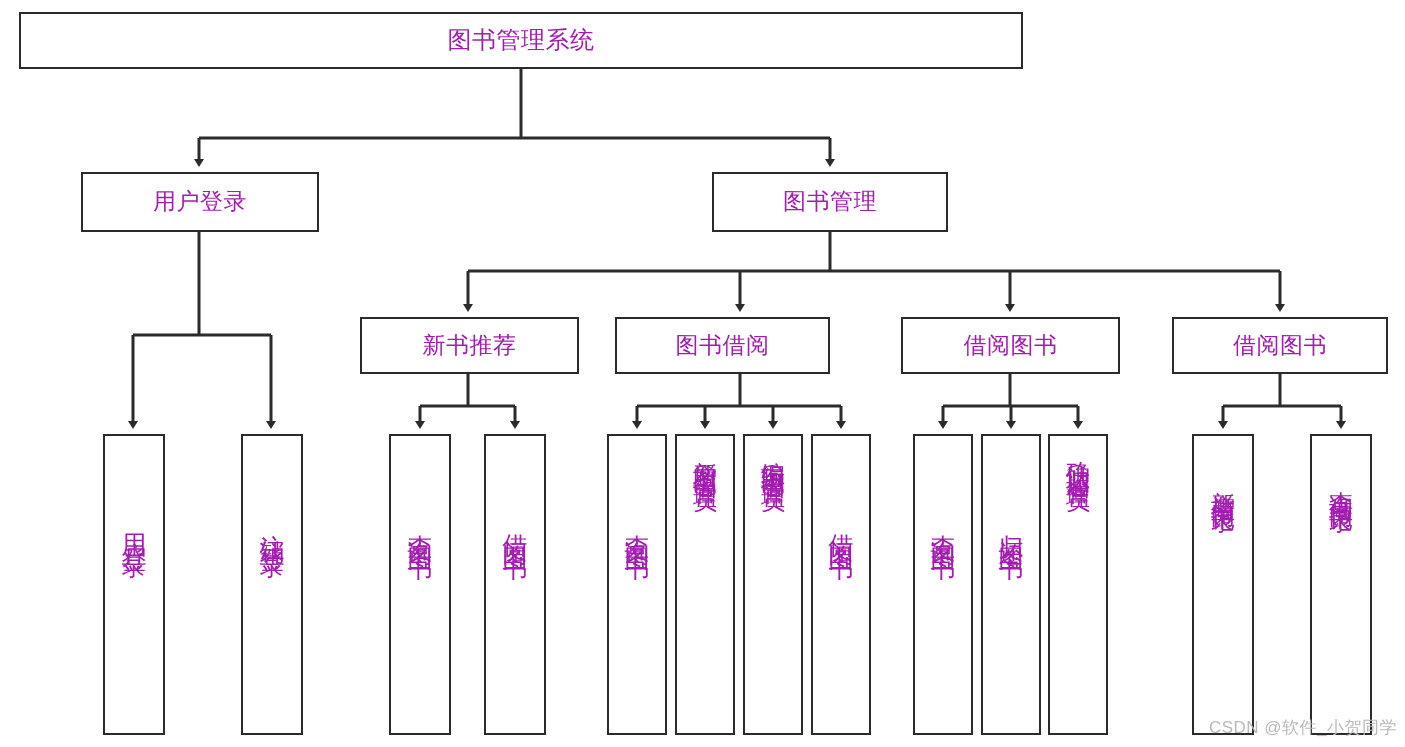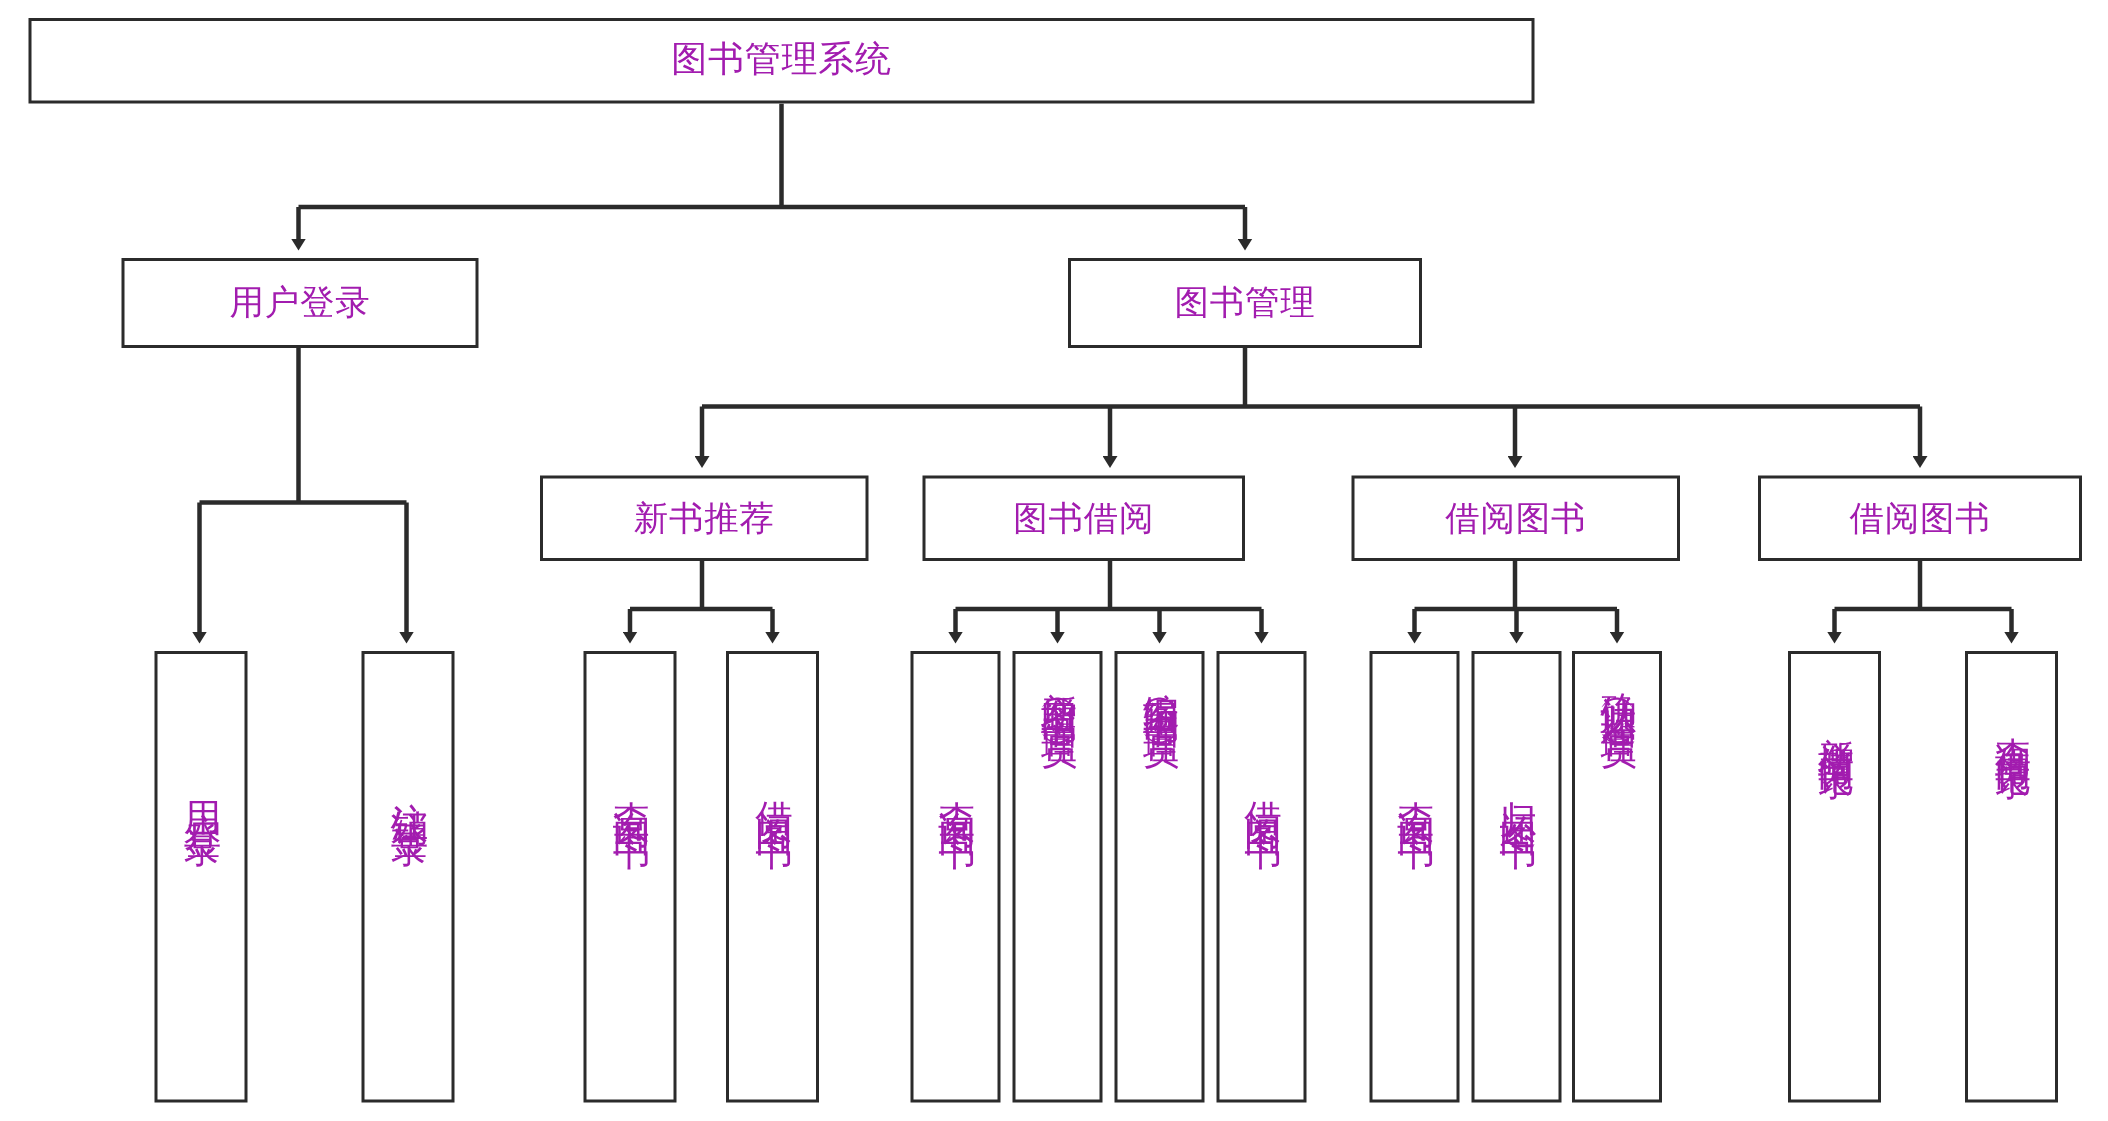--- a/index.html
+++ b/index.html
@@ -193,13 +193,14 @@
     <span class="node-label">确认归还（管理员）</span>
   </div>
 
   <div class="node vertical long" style="left:1192px; top:434px; width:62px; height:301px; padding-top:36px;">
     <span class="node-label">新增借阅记录</span>
   </div>
   <div class="node vertical long" style="left:1310px; top:434px; width:62px; height:301px; padding-top:36px;">
     <span class="node-label">查询借阅记录</span>
   </div>
 
+  <div class="watermark">CSDN @软件_小贺同学</div>
 </div>
 
 </body></html>

